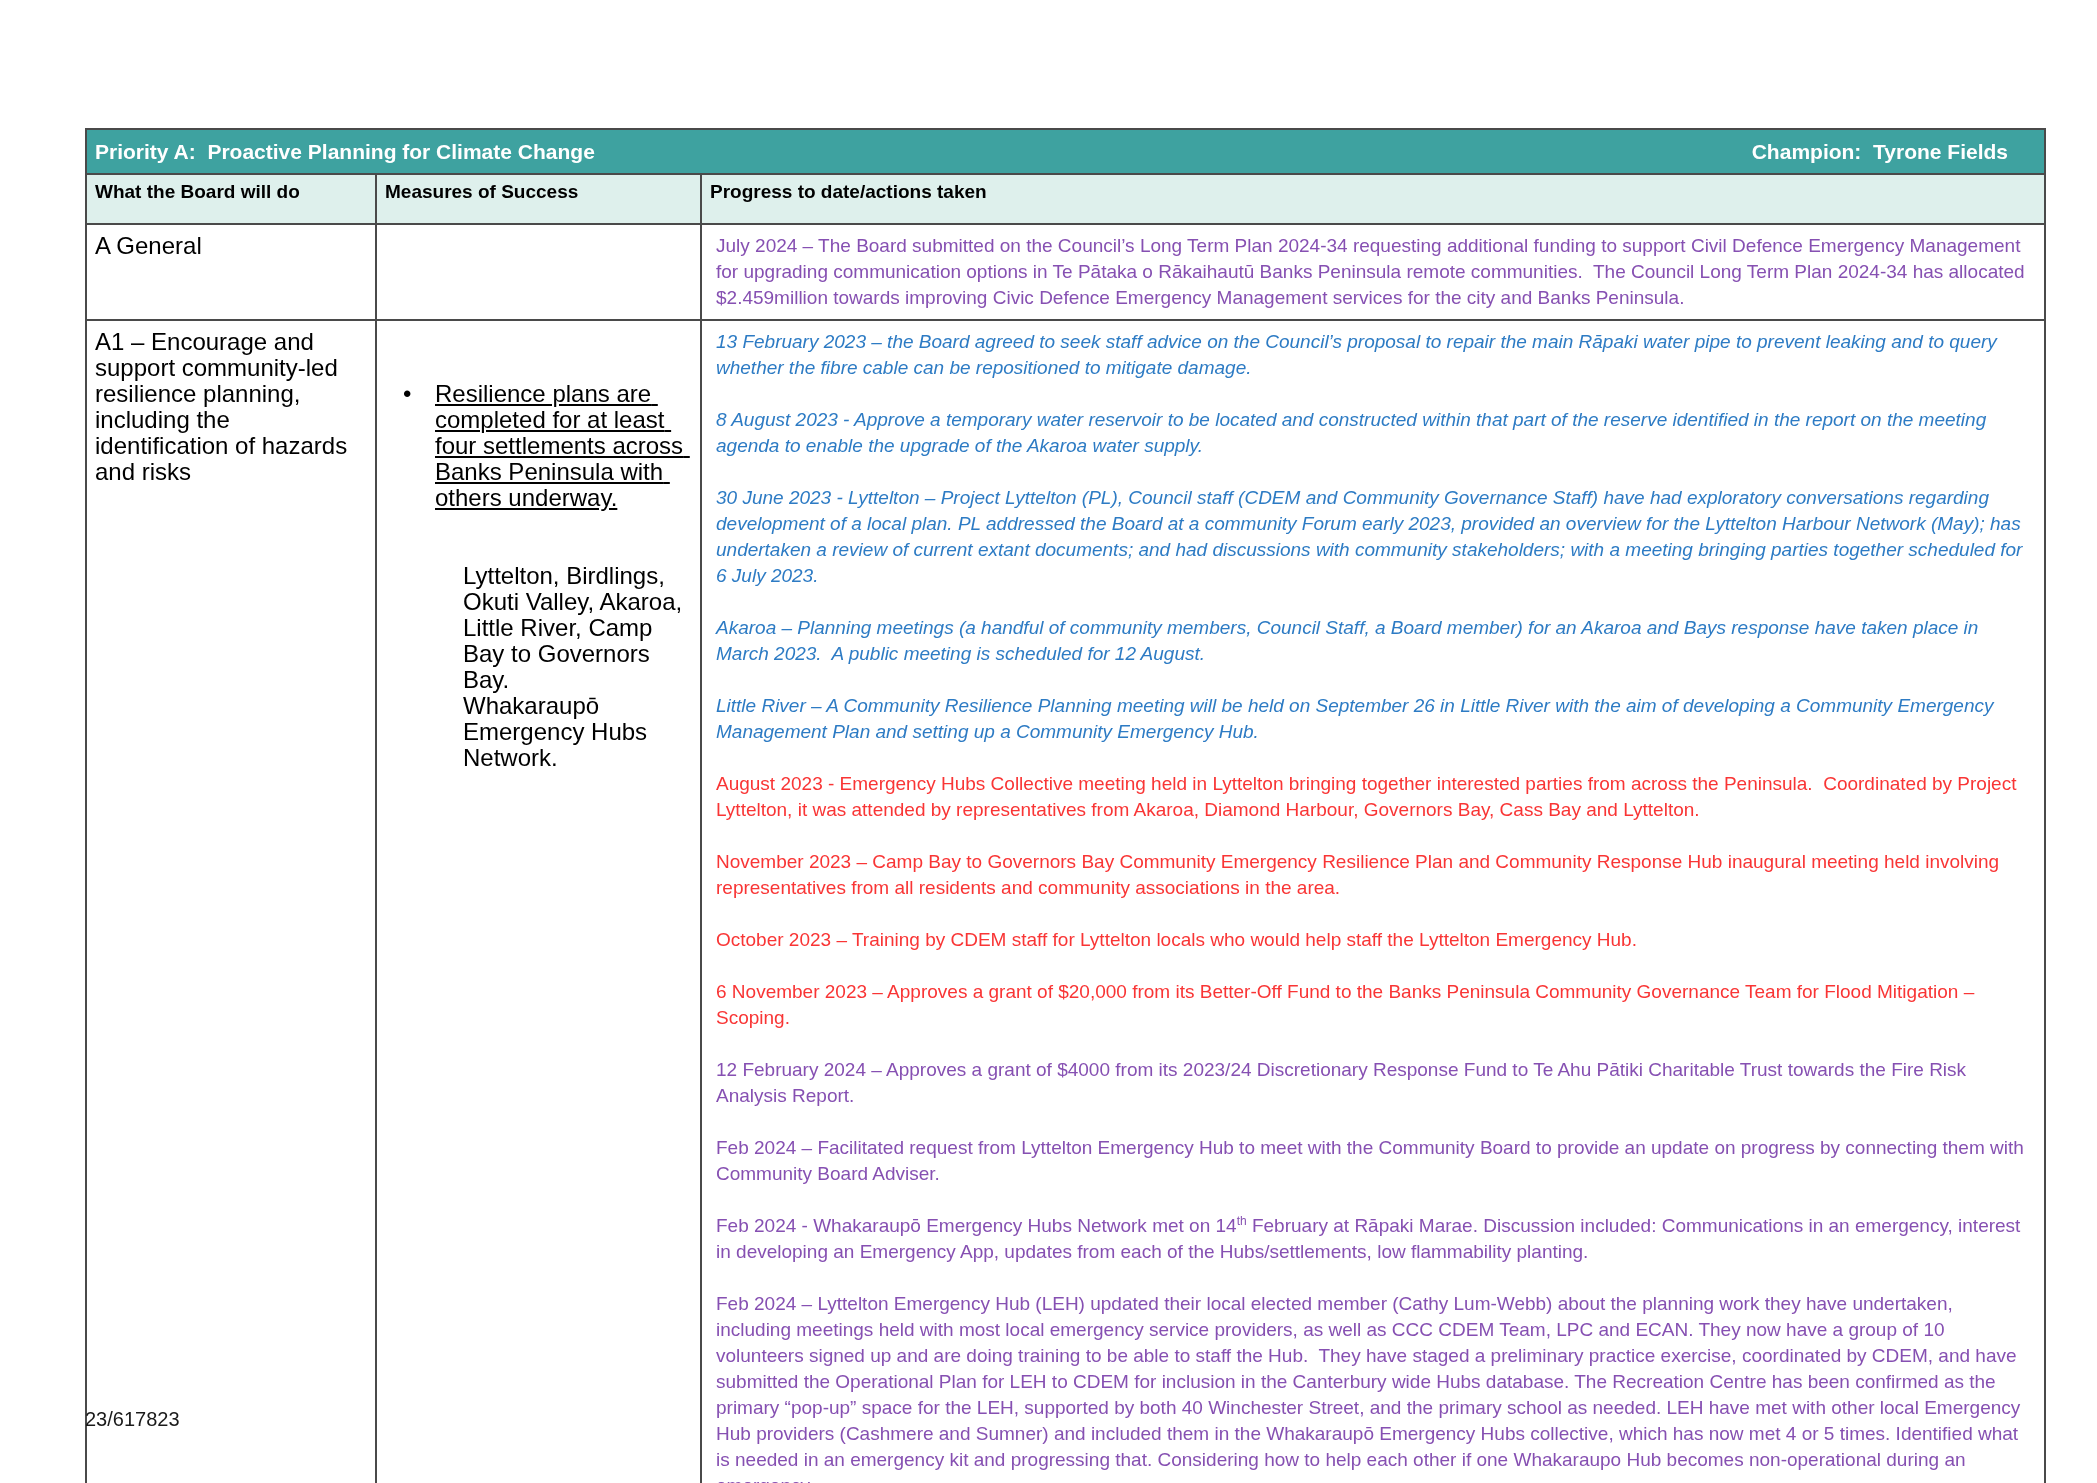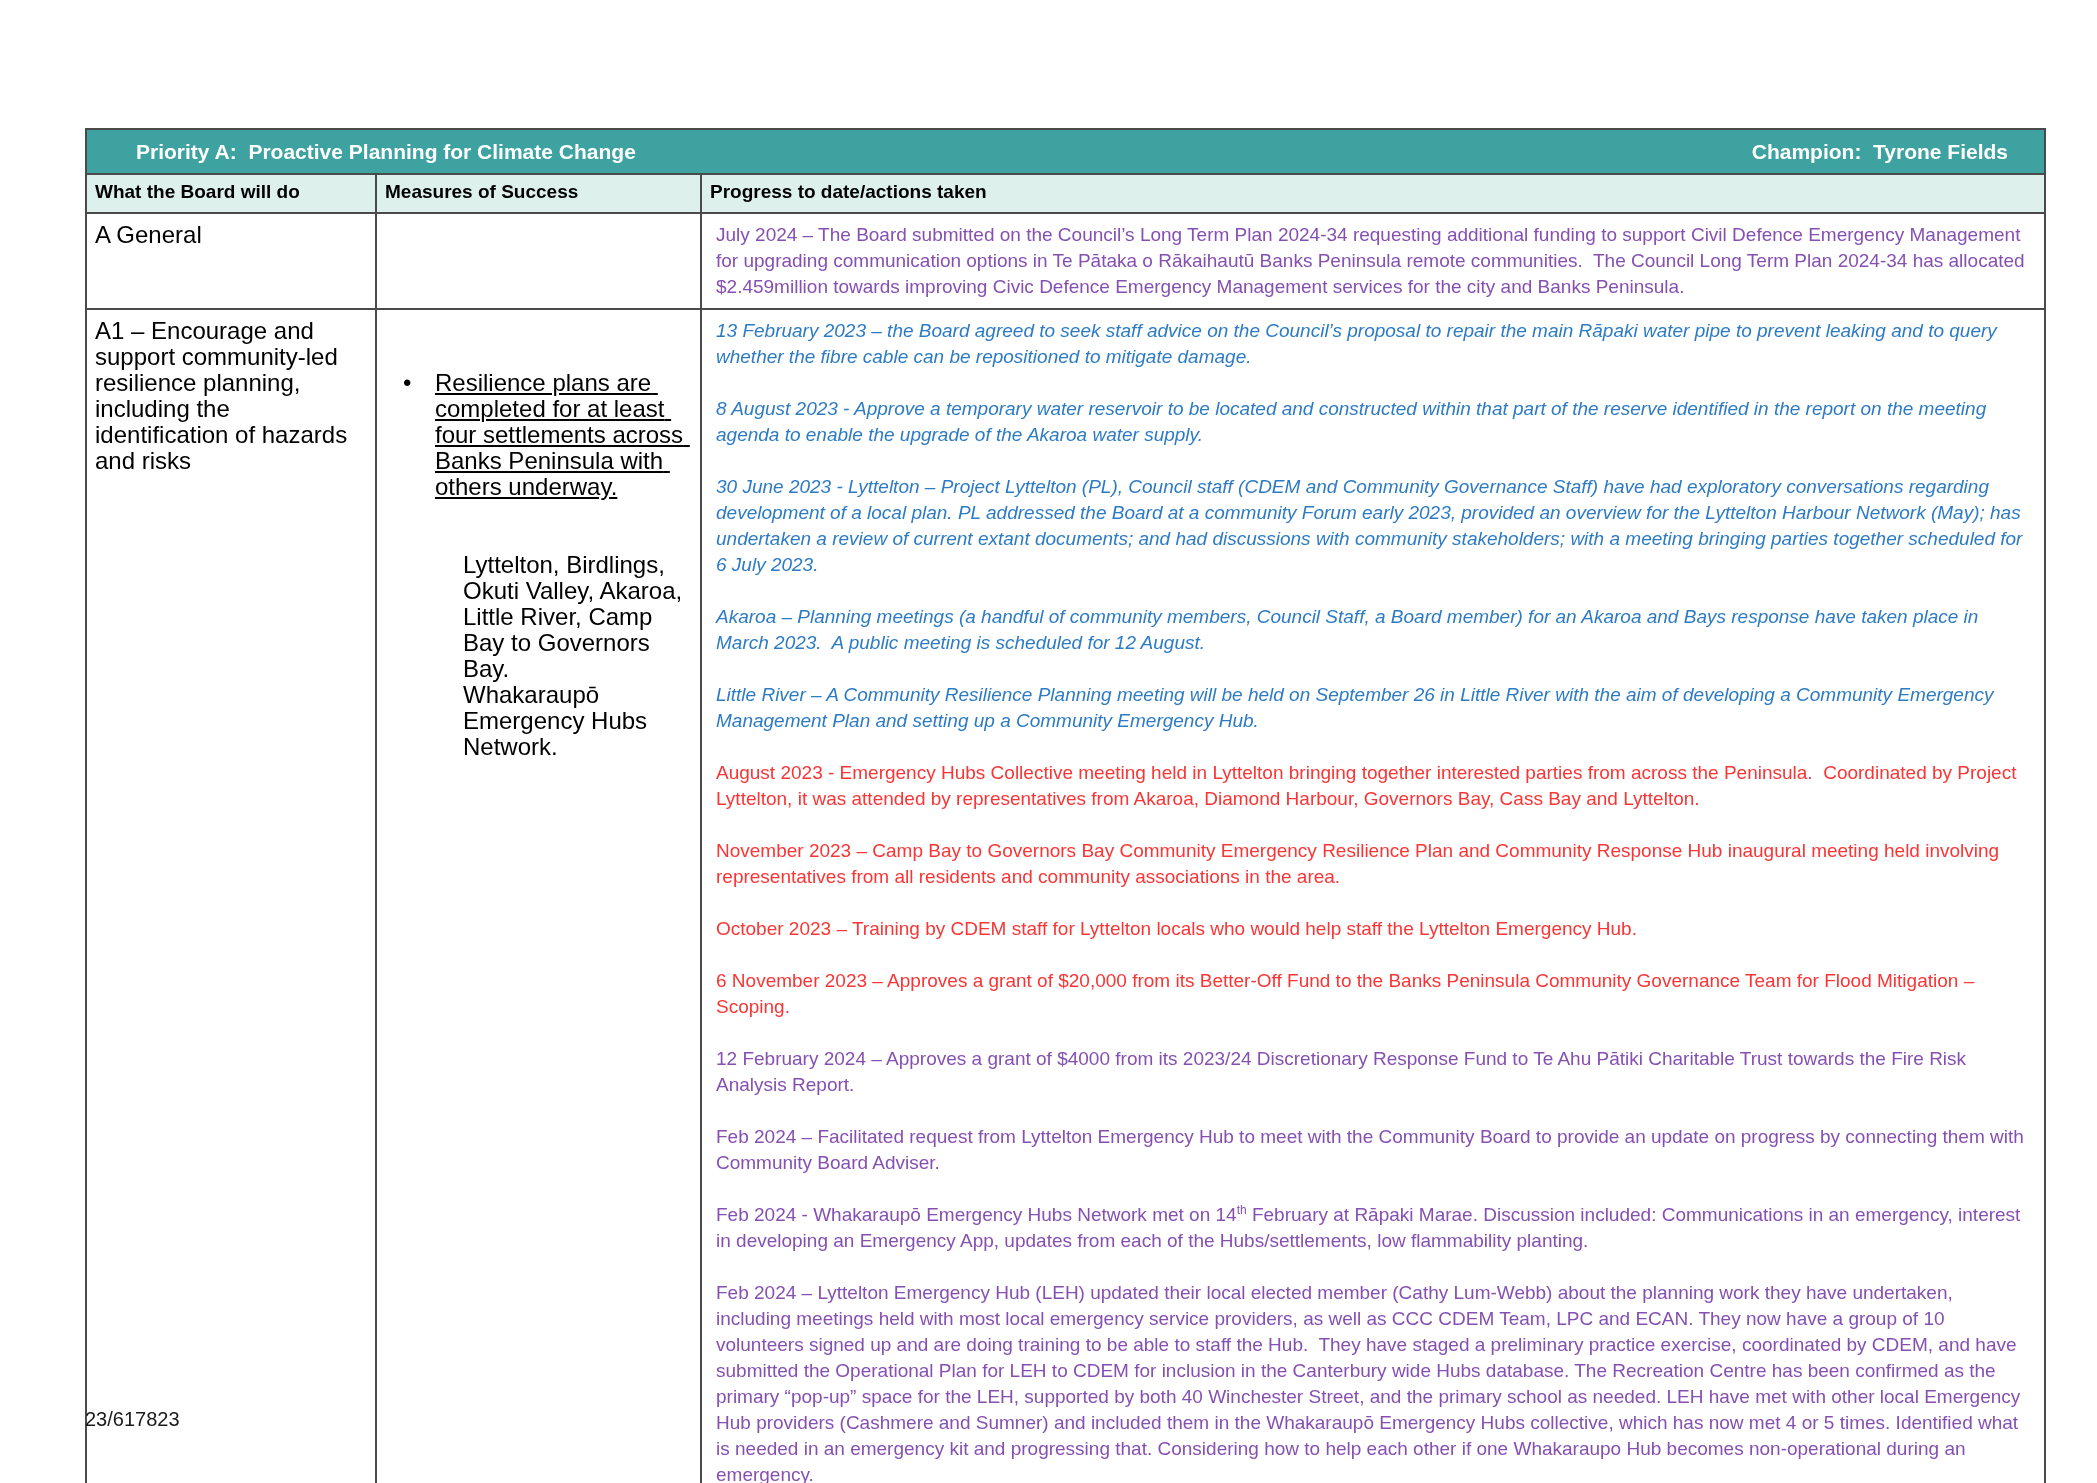--- a/index.html
+++ b/index.html
@@ -26,34 +26,33 @@
     background: var(--teal, #3ea2a0);
     color: var(--band_text, #ffffff);
     height: 45px;
     padding: 4px 36px 4px 8px;
   }
   .title-flex {
     display: flex;
     justify-content: space-between;
     align-items: center;
     height: 100%;
-    margin-left: 41px;
   }
   .title-text, .champion-text {
     font-weight: bold;
     font-size: 21px;
     white-space: pre-wrap;
   }
   
   .col-head {
     background: var(--header_bg, #def0ec);
     text-align: left;
     font-weight: bold;
     font-size: 19px;
-    height: 39px;
+    height: 50px;
     padding: 6px 8px;
     vertical-align: middle;
     color: #000000;
   }
   
   .what-cell, .measures-cell {
     vertical-align: middle;
     padding: 8px;
     font-size: 24px;
     line-height: 26px;

